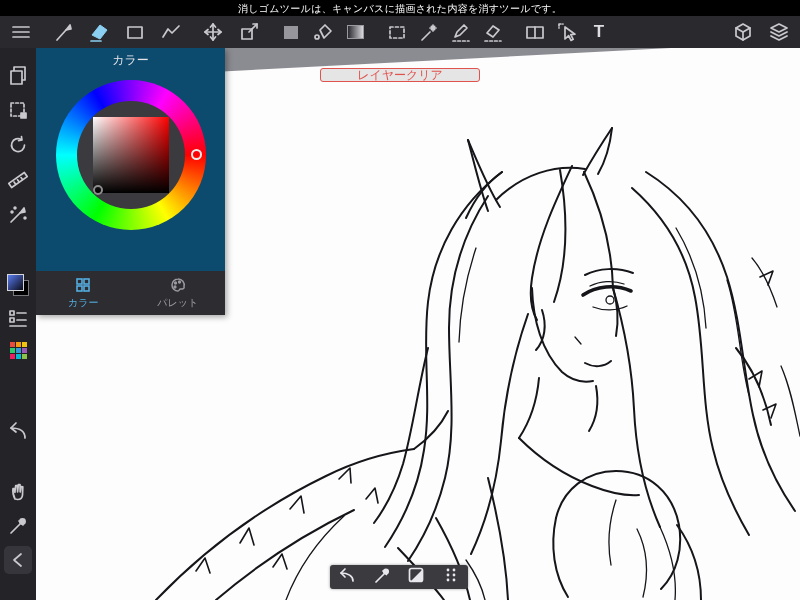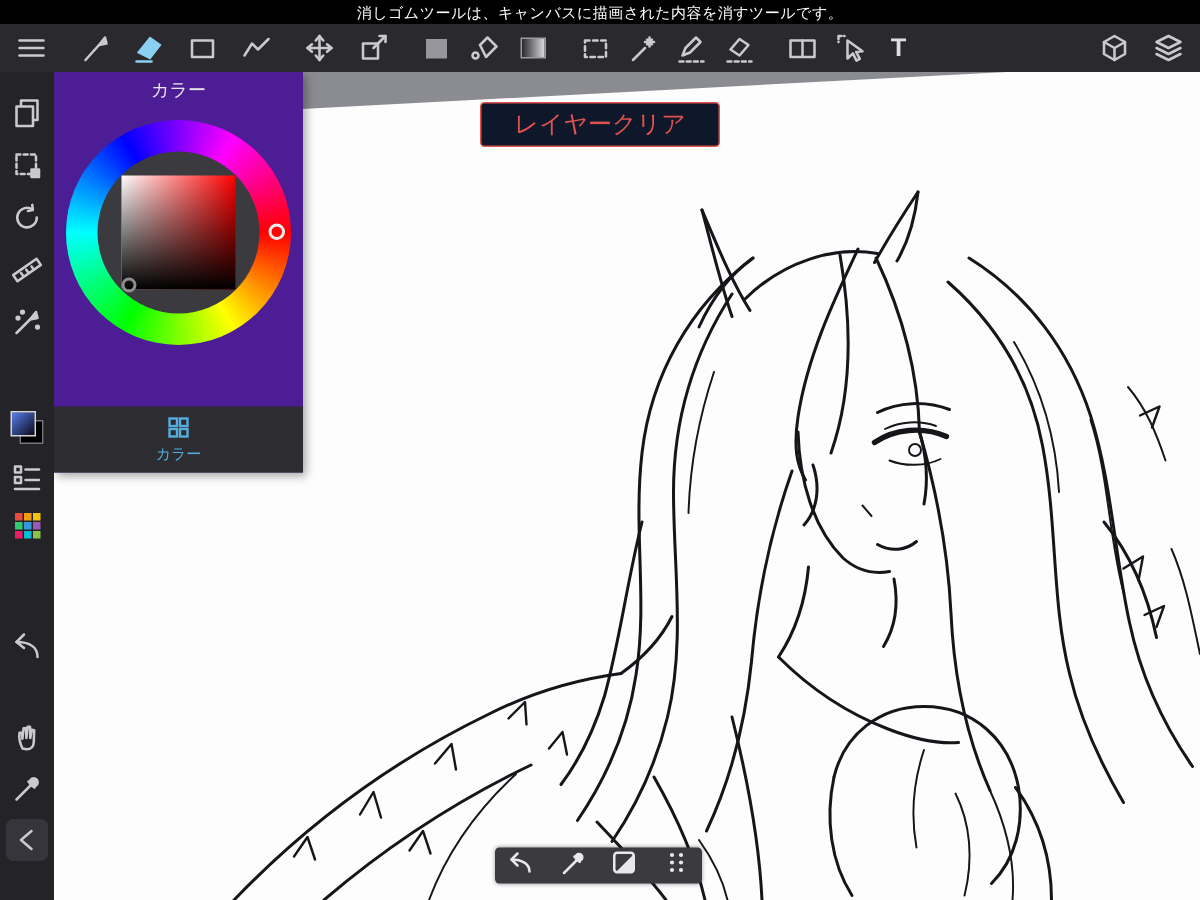--- a/index.html
+++ b/index.html
@@ -15,30 +15,30 @@
   .ttool{color:#dedee2;font-size:17px;font-weight:bold;}
   .body{position:absolute;top:48px;left:0;right:0;bottom:0;display:flex;}
   .sidebar{width:36px;background:#242428;position:relative;flex:0 0 36px;}
   .sb{position:absolute;left:4px;width:28px;height:28px;display:flex;align-items:center;justify-content:center;}
   .stage{flex:1;position:relative;background:#8b8b92;overflow:hidden;}
   .sheet{position:absolute;left:-90px;top:38px;width:1600px;height:1000px;background:#fdfdfd;
          transform:rotate(-3deg);transform-origin:0 0;}
   .art{position:absolute;left:0;top:0;pointer-events:auto;}
   .art path,.art circle{stroke:#15151a;fill:none;stroke-width:2;stroke-linecap:round;stroke-linejoin:round;}
   .art .thin{stroke-width:1.3;} .art .lash{stroke-width:3.6;} .art .thorn{stroke-width:1.6;}
-  .layer-clear{position:absolute;left:284px;top:20px;width:160px;height:30px;background:#0f172a;
-         border:1px solid #e0524d;border-radius:3px;color:#e0524d;font-size:16px;
+  .layer-clear{position:absolute;left:284px;top:20px;width:160px;height:14px;background:#e5e5e5;
+         border:1px solid #e0524d;border-radius:3px;color:#e0524d;font-size:12px;
          display:flex;align-items:center;justify-content:center;cursor:pointer;font-family:inherit;}
   .floatbar{position:absolute;left:294px;top:517px;width:138px;height:24px;background:#3a3a3f;
          border-radius:3px;display:flex;align-items:center;justify-content:space-around;box-shadow:0 0 3px rgba(0,0,0,.4);}
   .fico{stroke:#e8e8ec;fill:none;stroke-width:1.7;stroke-linecap:round;stroke-linejoin:round;}
   .status{position:absolute;left:249px;top:539px;width:230px;height:13px;background:rgba(92,92,98,.92);
          color:#ececf0;font-size:9.5px;display:flex;align-items:center;justify-content:center;border-radius:2px;}
   
-  .panel{position:absolute;left:0;top:0;width:166px;height:267px;background:#4c1d95;box-shadow:2px 2px 6px rgba(0,0,0,.35);}
+  .panel{position:absolute;left:0;top:0;width:189px;height:267px;background:#0c4a6e;box-shadow:2px 2px 6px rgba(0,0,0,.35);}
   .panel-title{height:24px;line-height:24px;text-align:center;color:#e6e6ea;font-size:12px;}
   .sw-row{display:flex;align-items:center;padding:2px 8px 0 10px;gap:6px;}
   .sw-black{width:34px;height:26px;background:#000;border:2px solid #cf3b33;box-sizing:border-box;}
   .sw-trans{width:34px;height:26px;background:conic-gradient(#d6d6d6 25%,#fff 25% 50%,#d6d6d6 50% 75%,#fff 75%);
             background-size:12px 12px;}
   .rgb{flex:1;color:#b5b5bb;font-size:9px;line-height:1.3;padding-left:4px;}
   .rgb span{display:block;}
   .wheel-wrap{position:relative;width:150px;height:150px;margin:8px auto 0;}
   .wheel{position:absolute;inset:0;border-radius:50%;
      background:conic-gradient(from 90deg,#f00 0deg,#ff0 60deg,#0f0 120deg,#0ff 180deg,#00f 240deg,#f0f 300deg,#f00 360deg);}
@@ -429,16 +429,27 @@
           <svg width="16" height="16">
               <g fill="none" stroke="#55aee0" stroke-width="1.6">
                 <rect x="2" y="2" width="5" height="5"></rect>
                 <rect x="9" y="2" width="5" height="5"></rect>
                 <rect x="2" y="9" width="5" height="5"></rect>
                 <rect x="9" y="9" width="5" height="5"></rect>
               </g>
             </svg>
           <span>カラー</span>
         </div>
+        <div class="ptab">
+          <svg width="16" height="16">
+              <g fill="none" stroke="#9a9aa0" stroke-width="1.5">
+                <path d="M8,2 a6,6 0 1 0 0,12 c1.5,0 1,-2 2.5,-2 l2,0 a1.8,1.8 0 0 0 1.5,-2.5 A6,6 0 0 0 8,2 Z"></path>
+                <circle cx="5.5" cy="6" r="0.9" fill="#9a9aa0"></circle>
+                <circle cx="9.5" cy="5" r="0.9" fill="#9a9aa0"></circle>
+                <circle cx="5" cy="10" r="0.9" fill="#9a9aa0"></circle>
+              </g>
+            </svg>
+          <span>パレット</span>
+        </div>
       </div>
     </div>
   </div>
 </div>
 
 </body></html>

